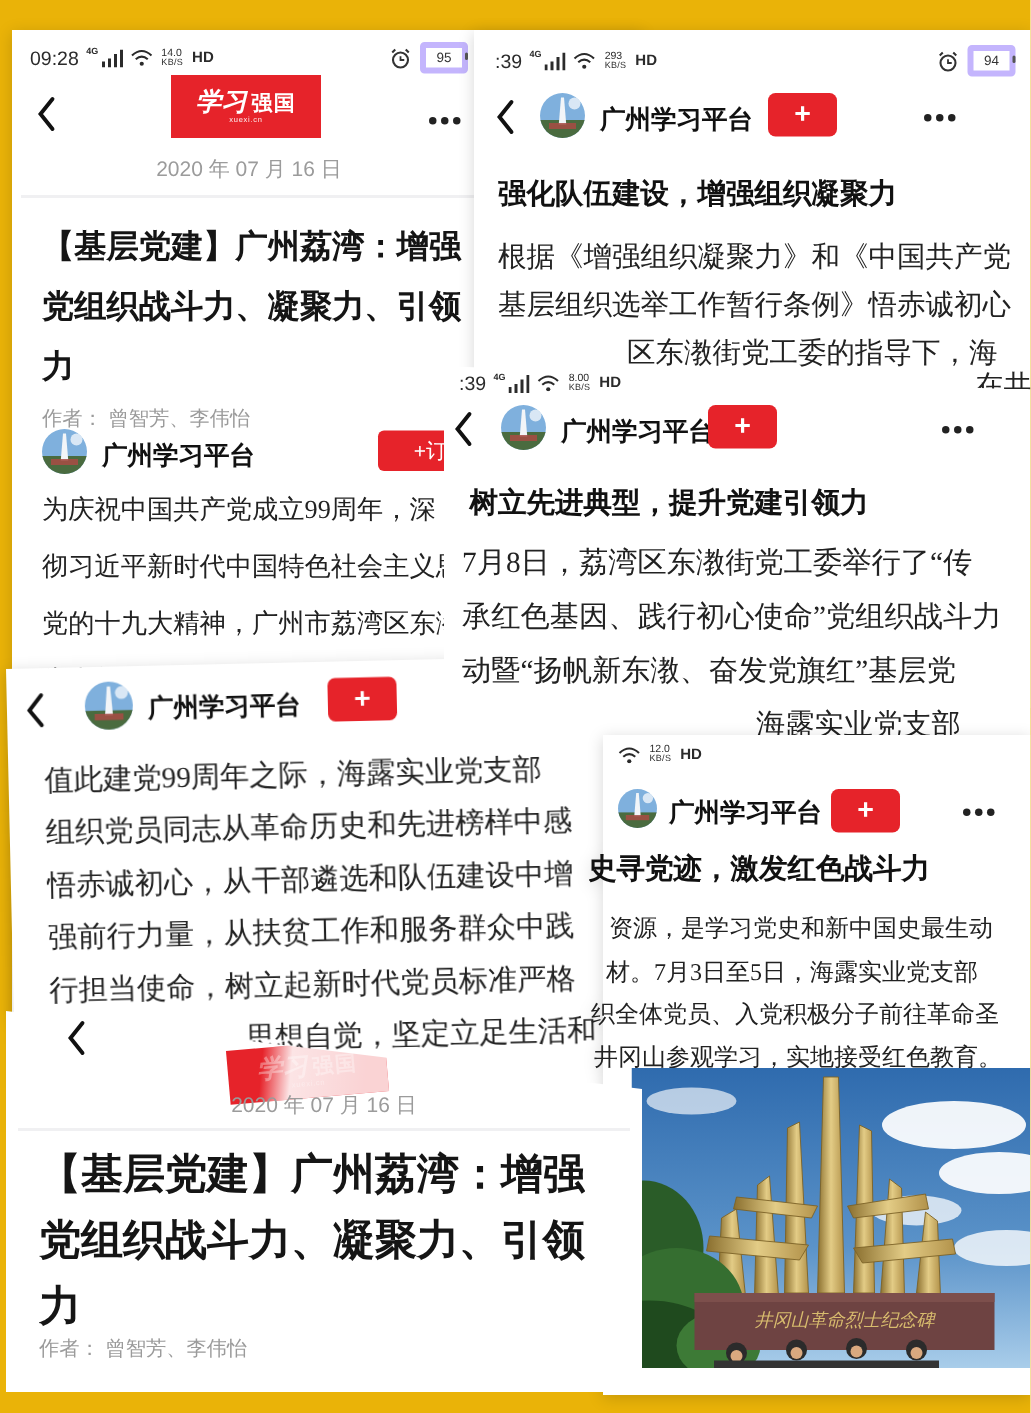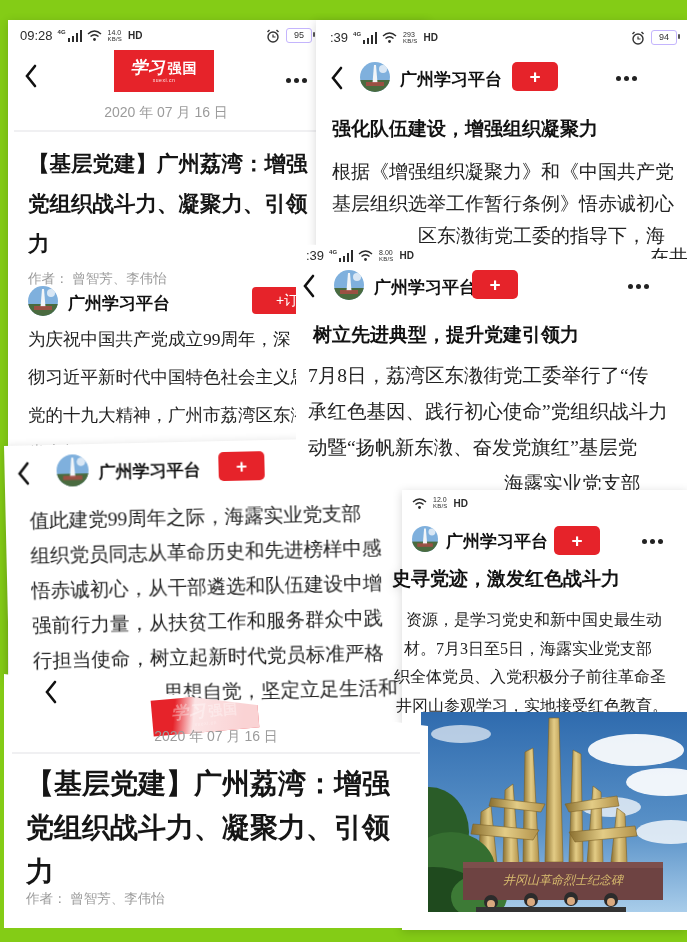--- a/index.html
+++ b/index.html
@@ -1,27 +1,27 @@
 <!DOCTYPE html>
 <html><head>
 <meta charset="utf-8">
 <style>
   html,body{margin:0;padding:0;background:#fff;}
-  .stage{position:relative;width:687px;height:942px;overflow:hidden;background:#84cc16;
+  .stage{position:relative;width:687px;height:942px;overflow:hidden;background:#eab308;
          font-family:"Liberation Sans","DejaVu Sans",sans-serif;color:#1d1d1f;}
   .card{position:absolute;background:#fff;filter:drop-shadow(0 2px 5px rgba(0,0,0,.16));}
   .abs{position:absolute;}
   
   .st{display:flex;align-items:center;gap:5px;font-size:13px;color:#2b2b2b;}
   .st-right{display:flex;align-items:center;gap:6px;}
   .netlbl{font-size:6px;font-weight:700;position:relative;top:-4px;margin-right:-3px;}
   .spd{display:inline-flex;flex-direction:column;line-height:6px;font-size:7px;color:#2b2b2b;margin:0 1px;}
   .spd b{font-weight:400;font-size:6px;letter-spacing:.2px;}
   .hd{font-size:10px;font-weight:700;}
-  .batt{position:relative;width:24px;height:13px;border:1px solid #c4b5fd;border-radius:3px;
+  .batt{position:relative;width:24px;height:13px;border:4px solid #c4b5fd;border-radius:3px;
         font-size:9px;line-height:12px;text-align:center;color:#333;}
   .batt::after{content:"";position:absolute;right:-4px;top:3px;width:2px;height:5px;background:#555;border-radius:1px;}
   
   .name{font-size:17px;font-weight:700;color:#111;white-space:nowrap;}
   .plus{display:flex;align-items:center;justify-content:center;background:var(--accent);
         color:#fff;border-radius:5px;font-size:19px;font-weight:700;width:46px;height:29px;border:none;}
   .sub{display:flex;align-items:center;justify-content:center;background:var(--accent);
        color:#fff;border-radius:4px;font-size:14px;width:84px;height:27px;white-space:nowrap;}
   .dots{width:5px;height:5px;border-radius:50%;background:#222;
         box-shadow:8px 0 0 #222,16px 0 0 #222;}

